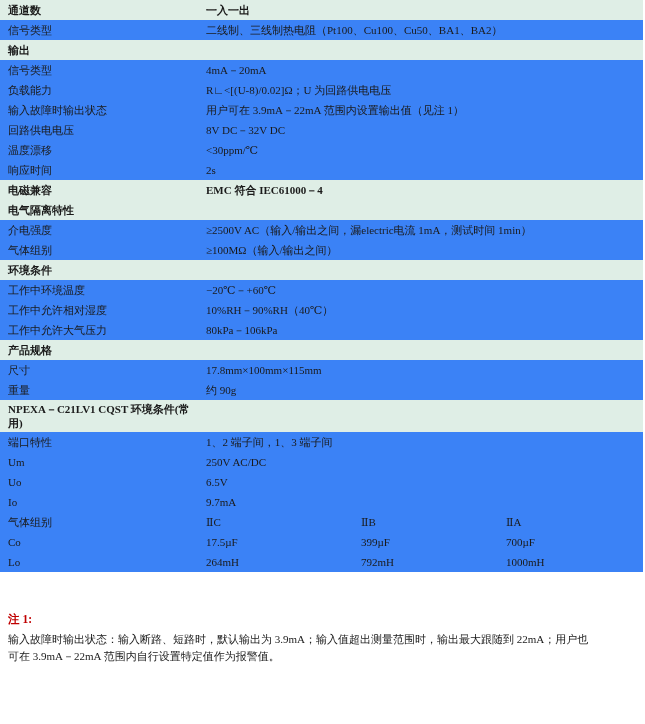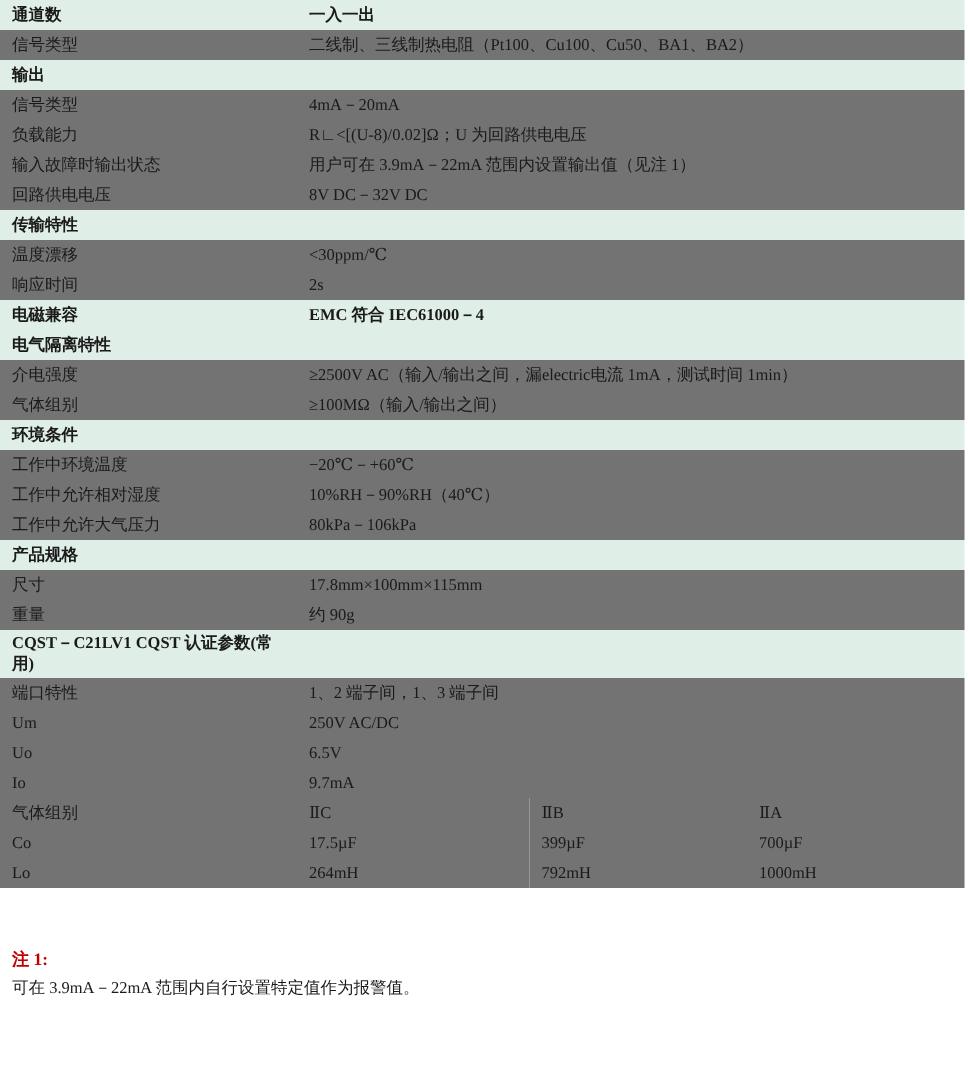--- a/index.html
+++ b/index.html
@@ -29,21 +29,21 @@
     vertical-align: middle;
     line-height: 14px;
     font-size: 11px;
   }
   .col-label { width: 198px; }
   .col-v1 { width: 155px; }
   .col-v2 { width: 145px; }
   .col-v3 { width: 145px; }
 
   tr.band-a td { background: #dfeee6; }
-  tr.band-b td { background: #737373; }
+  tr.band-b td { background: #3b82f6; }
 
   tr.section td {
     font-weight: bold;
   }
   .note-block {
     padding: 0 8px;
     margin-top: 14px;
   }
   .note-title {
     font-weight: bold;
@@ -91,24 +91,20 @@
         <td colspan="3">R∟&lt;[(U-8)/0.02]Ω；U 为回路供电电压</td>
       </tr>
       <tr class="band-b">
         <td>输入故障时输出状态</td>
         <td colspan="3">用户可在 3.9mA－22mA 范围内设置输出值（见注 1）</td>
       </tr>
       <tr class="band-b">
         <td>回路供电电压</td>
         <td colspan="3">8V DC－32V DC</td>
       </tr>
-      <tr class="band-a section">
-        <td>传输特性</td>
-        <td colspan="3"></td>
-      </tr>
       <tr class="band-b">
         <td>温度漂移</td>
         <td colspan="3">&lt;30ppm/℃</td>
       </tr>
       <tr class="band-b">
         <td>响应时间</td>
         <td colspan="3">2s</td>
       </tr>
       <tr class="band-a section">
         <td>电磁兼容</td>
@@ -148,21 +144,21 @@
       </tr>
       <tr class="band-b">
         <td>尺寸</td>
         <td colspan="3">17.8mm×100mm×115mm</td>
       </tr>
       <tr class="band-b">
         <td>重量</td>
         <td colspan="3">约 90g</td>
       </tr>
       <tr class="band-a section">
-        <td>CQST－C21LV1    CQST 认证参数(常用)</td>
+        <td>NPEXA－C21LV1    CQST 环境条件(常用)</td>
         <td colspan="3"></td>
       </tr>
       <tr class="band-b">
         <td>端口特性</td>
         <td colspan="3">1、2 端子间，1、3 端子间</td>
       </tr>
       <tr class="band-b">
         <td>Um</td>
         <td colspan="3">250V AC/DC</td>
       </tr>
@@ -191,15 +187,16 @@
         <td>264mH</td>
         <td>792mH</td>
         <td>1000mH</td>
       </tr>
     </tbody>
 </table>
 
 <div class="note-block">
   <div class="note-title">注 1:</div>
   <div class="note-body">
+    <span class="note-line">输入故障时输出状态：输入断路、短路时，默认输出为 3.9mA；输入值超出测量范围时，输出最大跟随到 22mA；用户也</span>
     <span class="note-line">可在 3.9mA－22mA 范围内自行设置特定值作为报警值。</span>
   </div>
 </div>
 
 </body></html>

